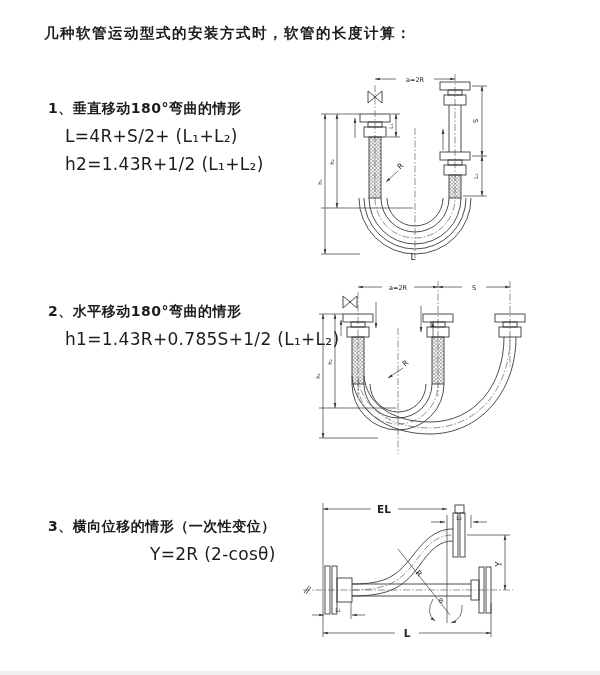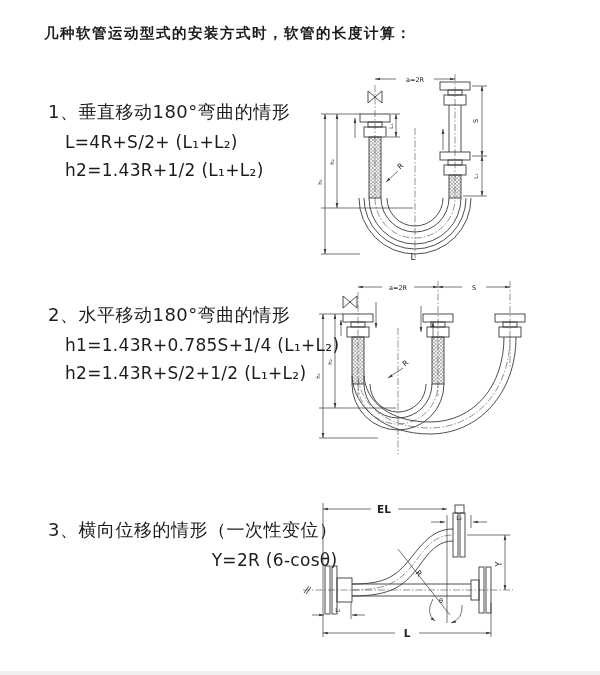--- a/index.html
+++ b/index.html
@@ -5,21 +5,21 @@
   html,body{margin:0;padding:0;}
   body{
     width:600px;height:675px;background:#ffffff;position:relative;overflow:hidden;
     font-family:"DejaVu Sans","Liberation Sans",sans-serif;color:#1c1c1c;
   }
   .title{position:absolute;left:36px;top:24px;font-size:14.5px;font-weight:bold;letter-spacing:1.5px;margin-left:8px;}
   .sec{position:absolute;left:48px;}
   #sec1{top:100px;}
   #sec2{top:303px;}
   #sec3{top:518px;text-align:right;}
-  .sec-heading{font-size:18px;font-weight:normal;margin:0 0 8px 0;letter-spacing:0.5px;}
+  .sec-heading{font-size:14px;font-weight:bold;margin:0 0 8px 0;letter-spacing:0.5px;}
   .formula{font-size:17px;margin:9px 0 0 17px;line-height:19px;letter-spacing:0.3px;}
   .diagram{position:absolute;}
   #diagram1{left:310px;top:70px;}
   #diagram2{left:308px;top:276px;}
   #diagram3{left:295px;top:495px;}
   svg{display:block;}
   svg text{fill:#222;font-family:"DejaVu Sans","Liberation Sans",sans-serif;}
   .thin{stroke:#3a3a3a;stroke-width:0.9;fill:none;}
   .dim{stroke:#3a3a3a;stroke-width:0.7;fill:none;}
   .cl{stroke:#4a4a4a;stroke-width:0.6;fill:none;stroke-dasharray:7 2 1.5 2;}
@@ -32,27 +32,26 @@
 <div class="title">几种软管运动型式的安装方式时，软管的长度计算：</div>
 
 <div class="sec" id="sec1">
   <p class="sec-heading">1、垂直移动180°弯曲的情形</p>
   <p class="formula">L=4R+S/2+ (L₁+L₂)</p>
   <p class="formula">h2=1.43R+1/2 (L₁+L₂)</p>
 </div>
 
 <div class="sec" id="sec2">
   <p class="sec-heading">2、水平移动180°弯曲的情形</p>
-  <p class="formula">h1=1.43R+0.785S+1/4 (L₁+L₂)</p>
-  <p class="formula">h2=1.43R+S/2+1/2 (L₁+L₂)</p>
+  <p class="formula">h1=1.43R+0.785S+1/2 (L₁+L₂)</p>
 </div>
 
 <div class="sec" id="sec3">
   <p class="sec-heading">3、横向位移的情形（一次性变位）</p>
-  <p class="formula">Y=2R (6-cosθ)</p>
+  <p class="formula">Y=2R (2-cosθ)</p>
 </div>
 
 <div class="diagram" id="diagram1">
 <svg width="230" height="192" viewBox="0 0 230 192">
   <defs>
     <marker id="ar1" viewBox="0 0 7 5" refX="7" refY="2.5" markerWidth="7" markerHeight="5" orient="auto-start-reverse">
       <path d="M0,0.6 L7,2.5 L0,4.4 z" fill="#3a3a3a"></path>
     </marker>
     <pattern id="ph1" width="3.5" height="3.5" patternUnits="userSpaceOnUse">
       <path d="M0,0 L3.5,3.5 M3.5,0 L0,3.5" stroke="#6a6a6a" stroke-width="0.5"></path>

